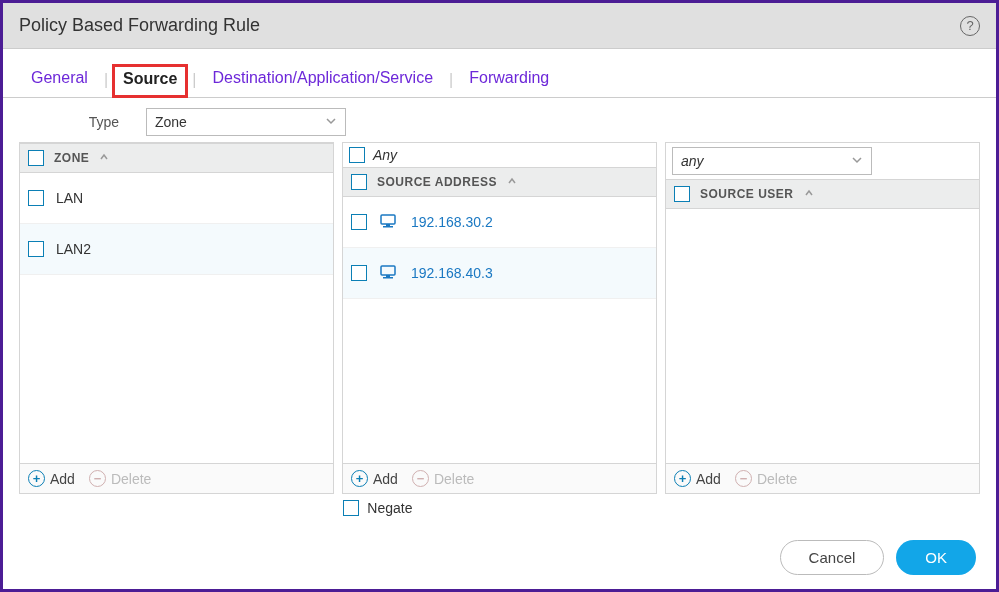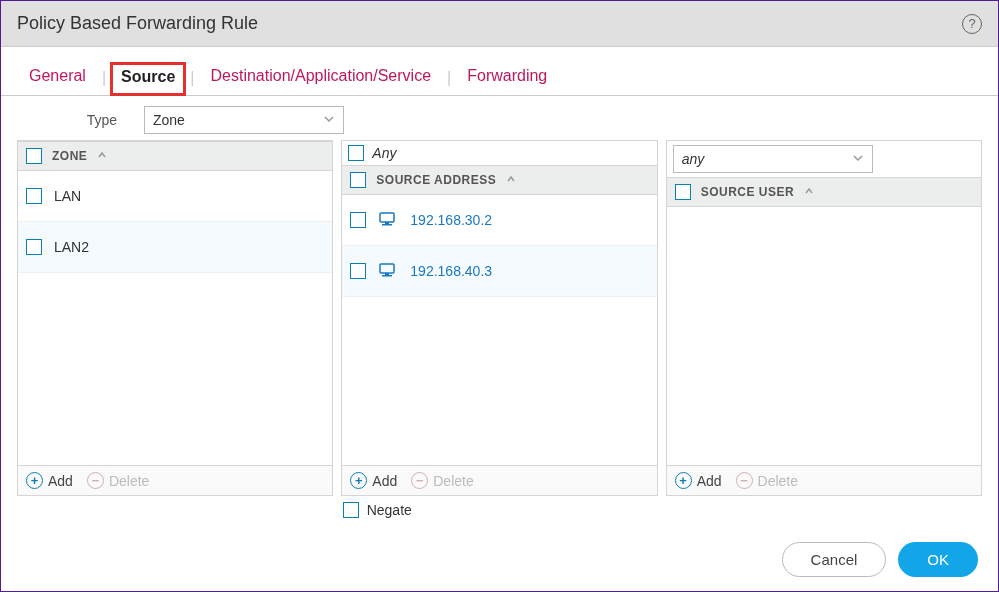--- a/index.html
+++ b/index.html
@@ -1,22 +1,22 @@
 <!DOCTYPE html>
 <html><head>
 <meta charset="utf-8">
 <style>
 * { box-sizing: border-box; margin: 0; padding: 0; }
 body { font-family: -apple-system, BlinkMacSystemFont, "Segoe UI", Arial, sans-serif; font-size: 14px; color: #333; background: #fff; }
-.dialog { width: 999px; height: 592px; border: 1px solid #4c1d95; display: flex; flex-direction: column; }
+.dialog { width: 999px; height: 592px; border: 3px solid #4c1d95; display: flex; flex-direction: column; }
 .header { background: #e0e0e0; padding: 12px 16px; display: flex; align-items: center; justify-content: space-between; border-bottom: 1px solid #ccc; }
 .header-title { font-size: 18px; color: #333; }
 .help-icon { width: 20px; height: 20px; border: 1.5px solid #666; border-radius: 50%; display: flex; align-items: center; justify-content: center; font-size: 13px; color: #666; cursor: pointer; }
 .tabs { display: flex; align-items: center; padding: 14px 16px 0; border-bottom: 1px solid #ccc; gap: 0; }
-.tab { padding: 6px 12px 10px; color: #be185d; cursor: pointer; font-size: 16px; }
+.tab { padding: 6px 12px 10px; color: #6d28d9; cursor: pointer; font-size: 16px; }
 .tab.active { color: #222; font-weight: 600; border-bottom: 3px solid #0b9bd7; margin-bottom: -1px; }
 .tab.highlighted { border: 3px solid #e63030; padding: 3px 8px 7px; }
 .tab-sep { color: #ccc; padding: 0 4px; font-size: 16px; }
 .body { flex: 1; padding: 10px 16px; display: flex; flex-direction: column; }
 .type-row { display: flex; align-items: center; gap: 27px; margin-bottom: 6px; }
 .type-label { width: 100px; text-align: right; color: #555; }
 .select { border: 1px solid #bbb; background: #fff; height: 28px; display: flex; align-items: center; justify-content: space-between; padding: 0 8px; cursor: pointer; color: #333; }
 .select .chev { color: #999; }
 .columns { display: flex; gap: 8px; flex: 1; }
 .col { flex: 1; border: 1px solid #d5d5d5; display: flex; flex-direction: column; background: #fff; min-width: 0; }

